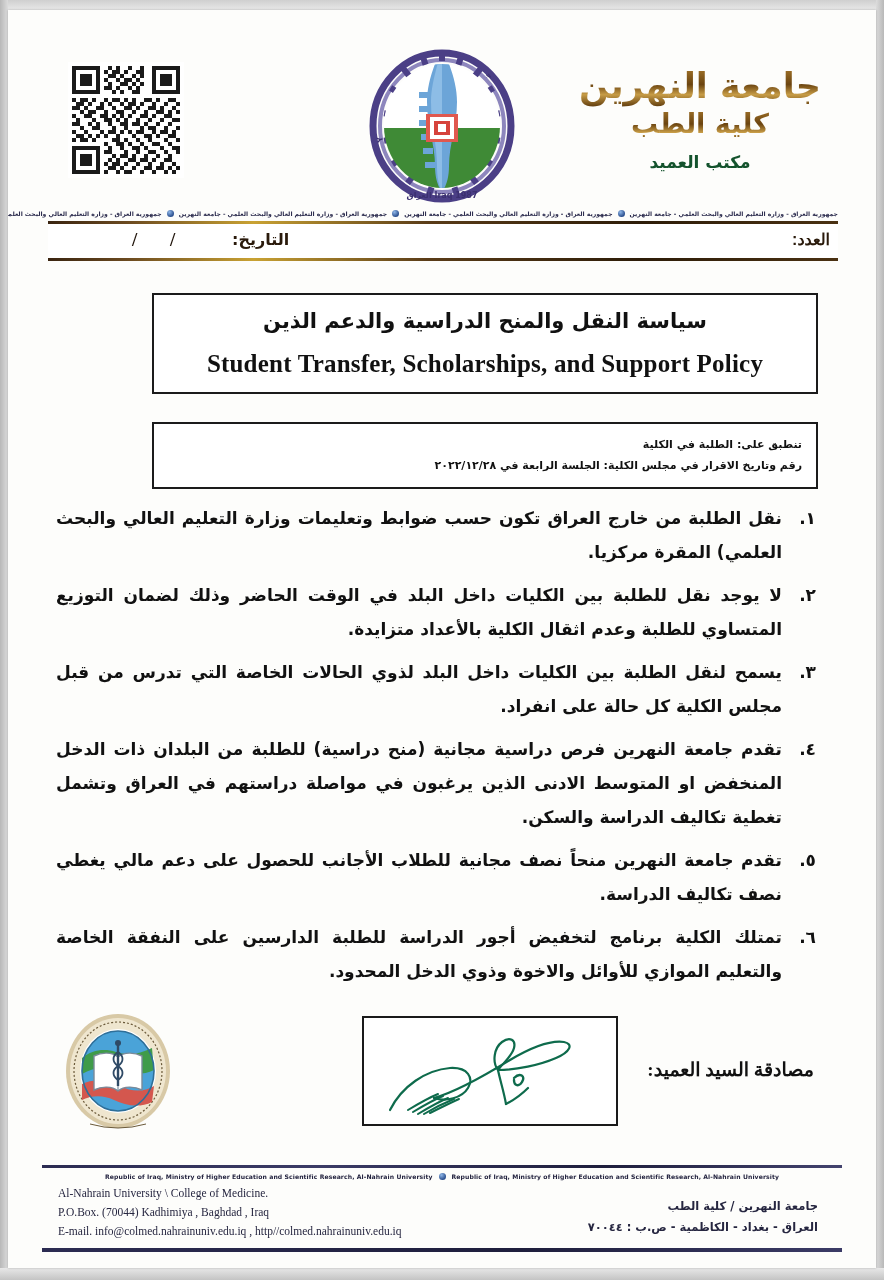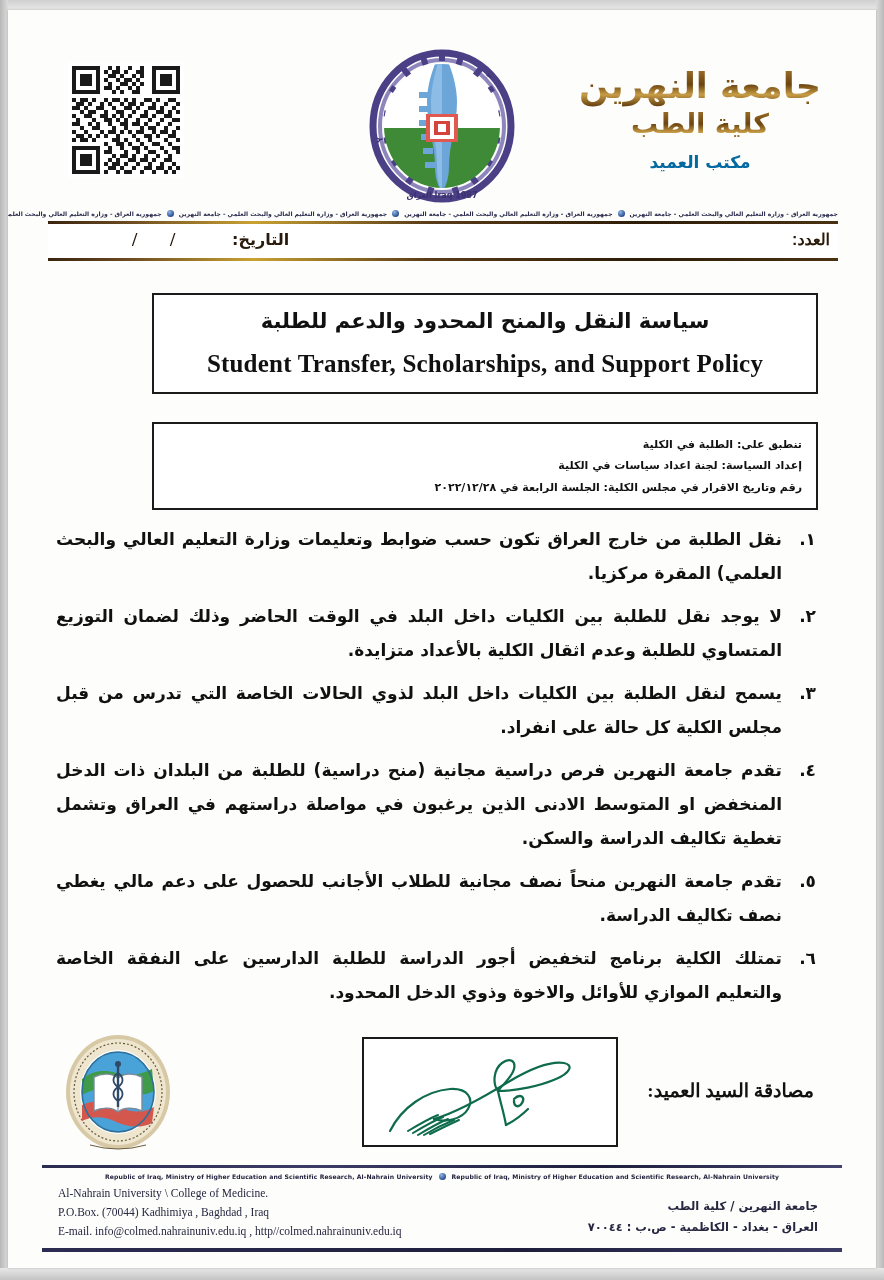--- a/index.html
+++ b/index.html
@@ -105,21 +105,21 @@
     -webkit-background-clip: text;
     background-clip: text;
     color: transparent;
     line-height: 1.25;
     white-space: nowrap;
   }
   .head-office {
     font-family: "DejaVu Sans", sans-serif;
     font-size: 17px;
     font-weight: 700;
-    color: #0369a1;
+    color: #14532d;
     margin-top: 11px;
     white-space: nowrap;
   }
 
   
   .microstrip {
     position: relative;
     margin: 0 38px 0 40px;
     text-align: center;
     font-family: "DejaVu Sans", sans-serif;
@@ -670,27 +670,26 @@
       <div class="numdate-inner"></div>
       <div class="rule bot"></div>
       <div class="lbl-adad">العدد:</div>
       <div class="lbl-date">التاريخ:</div>
       <div class="date-slashes">/  /</div>
     </div>
 
     <div class="doc-body">
 
       <div class="title-box">
-        <div class="title-ar">سياسة النقل والمنح المحدود والدعم للطلبة</div>
+        <div class="title-ar">سياسة النقل والمنح الدراسية والدعم الذين</div>
         <div class="title-en">Student Transfer, Scholarships, and Support Policy</div>
       </div>
 
       <div class="meta-box">
         <div class="meta-line">تنطبق على: الطلبة في الكلية</div>
-        <div class="meta-line">إعداد السياسة: لجنة اعداد سياسات في الكلية</div>
         <div class="meta-line">رقم وتاريخ الاقرار في مجلس الكلية: الجلسة الرابعة في ٢٠٢٢/١٢/٢٨</div>
       </div>
 
 
       <ol class="policy-list" id="policy-list">
           <li><span class="num">١.</span><span>نقل الطلبة من خارج العراق تكون حسب ضوابط وتعليمات وزارة التعليم العالي والبحث العلمي) المقرة مركزيا.</span></li>
           <li><span class="num">٢.</span><span>لا يوجد نقل للطلبة بين الكليات داخل البلد في الوقت الحاضر وذلك لضمان التوزيع المتساوي للطلبة وعدم اثقال الكلية بالأعداد متزايدة.</span></li>
           <li><span class="num">٣.</span><span>يسمح لنقل الطلبة بين الكليات داخل البلد لذوي الحالات الخاصة التي تدرس من قبل مجلس الكلية كل حالة على انفراد.</span></li>
           <li><span class="num">٤.</span><span>تقدم جامعة النهرين فرص دراسية مجانية (منح دراسية) للطلبة من البلدان ذات الدخل المنخفض او المتوسط الادنى الذين يرغبون في مواصلة دراستهم في العراق وتشمل تغطية تكاليف الدراسة والسكن.</span></li>
           <li><span class="num">٥.</span><span>تقدم جامعة النهرين منحاً نصف مجانية للطلاب الأجانب للحصول على دعم مالي يغطي نصف تكاليف الدراسة.</span></li>

